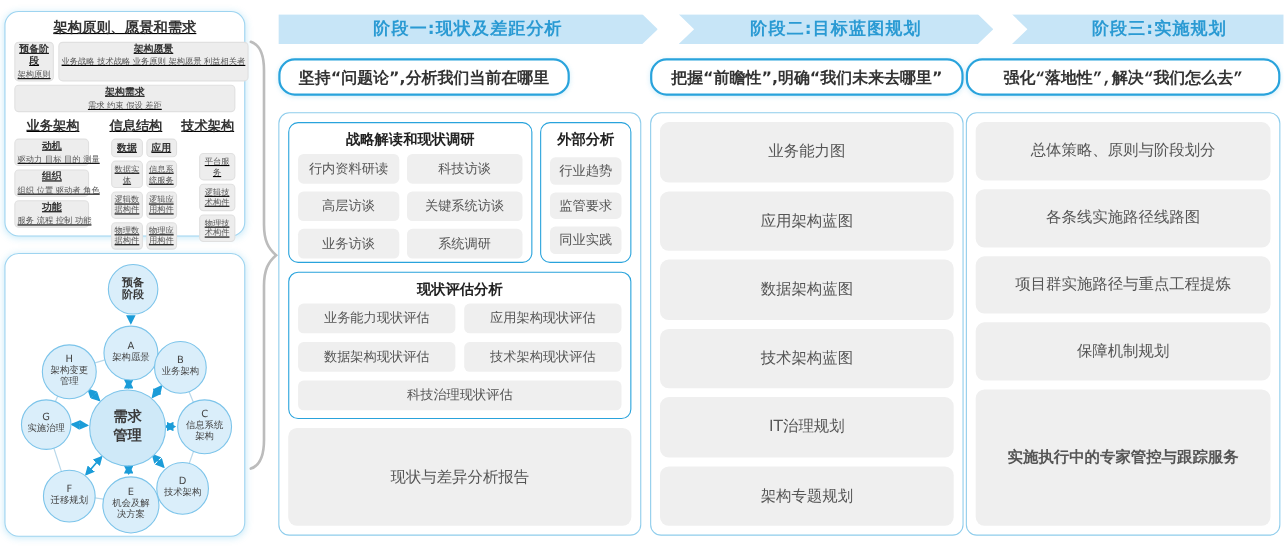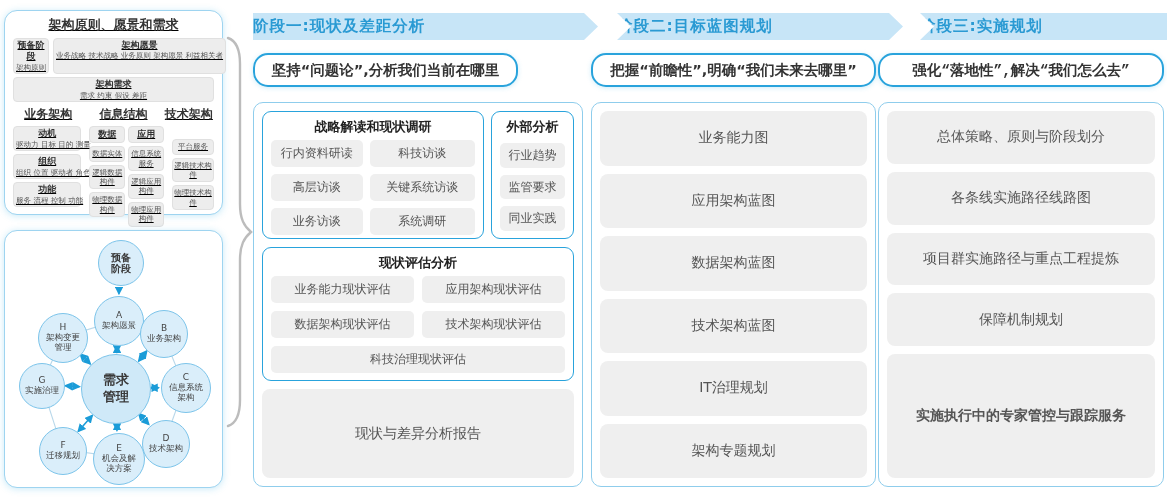--- a/index.html
+++ b/index.html
@@ -16,21 +16,21 @@
   .lp-title { text-align:center; font-weight:bold; font-size:13px; color:#333; padding:1px 0; }
   .gbox { background:#ededed; border:1px solid #e0e0e0; border-radius:4px; text-align:center; color:#4a4a4a; padding:1px 2px; }
   .bt { font-weight:bold; font-size:9px; color:#333; line-height:1.25; }
   .bs { font-size:7.5px; color:#555; line-height:1.3; white-space:nowrap; }
   .lp-row1 { display:flex; gap:4px; }
   .lp-row1 .prep { width:54px; }
   .lp-row1 .vision { flex:1; }
   .lp-heads { display:flex; margin-top:1px; }
   .lp-heads .h { font-weight:bold; font-size:12px; color:#333; text-align:center; }
   .lp-heads .hb { width:35%; } .lp-heads .hi { width:40%; } .lp-heads .ht { width:25%; }
-  .lp-cols { display:flex; gap:8px; flex:1; }
+  .lp-cols { display:flex; gap:20px; flex:1; }
   .col-biz { width:34%; display:flex; flex-direction:column; gap:3px; }
   .col-info { width:41%; display:flex; gap:3px; }
   .subcol { flex:1; display:flex; flex-direction:column; gap:3px; }
   .col-tech { width:23%; display:flex; flex-direction:column; gap:3px; padding-top:13px; }
   .it { font-size:7.5px; color:#555; line-height:1.25; padding:2px 1px; }
   .hd { font-weight:bold; font-size:9px; color:#333; padding:1px 0; }
   .lp-bottom { display:flex; gap:4px; align-items:stretch; }
   .impl-label { width:30px; font-weight:bold; font-size:12px; color:#333; line-height:1.25; display:flex; align-items:center; }
   .ib1 { flex:1; } .ib2 { width:72px; display:flex; flex-direction:column; justify-content:center; }
 
@@ -39,21 +39,21 @@
   .cnode { position:absolute; border-radius:50%; background:#daeefa; border:1.2px solid #7cc4ea;
            display:flex; flex-direction:column; align-items:center; justify-content:center;
            text-align:center; color:#444; }
   .cnode .lt { font-size:9px; line-height:1.1; color:#444; }
   .cnode .nm { font-size:8.5px; line-height:1.15; max-width:37px; color:#444; }
   .cnode.prelim .nm { font-size:10px; font-weight:bold; max-width:24px; color:#3a3a3a; }
   .cnode.ccenter { background:#cfe9f8; }
   .cnode .cm { font-size:13px; font-weight:bold; width:30px; line-height:1.3; color:#3a3a3a; }
 
   
-  .band { position:absolute; top:13px; height:27px; background:#c7e5f7; display:flex; align-items:center; }
+  .band { position:absolute; top:13px; height:27px; background:#c7e5f7; display:flex; align-items:center; justify-content:center; }
   .band span { font-weight:bold; font-size:15.5px; color:#2a9ad3; letter-spacing:1px; }
   .band-tip  { clip-path:polygon(0 0, calc(100% - 14px) 0, 100% 50%, calc(100% - 14px) 100%, 0 100%); }
   .band-both { clip-path:polygon(0 0, calc(100% - 14px) 0, 100% 50%, calc(100% - 14px) 100%, 0 100%, 14px 50%); }
   .b1 { left:253px; width:345px; }
   .b2 { left:617px; width:286px; }
   .b3 { left:920px; width:268px; }
 
   .subtitle { position:absolute; top:53px; height:34px; background:#fff; border:2px solid #29a3dc; border-radius:15px;
               display:flex; align-items:center; justify-content:center; box-shadow:0 1px 5px rgba(41,171,226,.22); }
   .subtitle span { font-weight:bold; font-size:14.5px; color:#333; }

